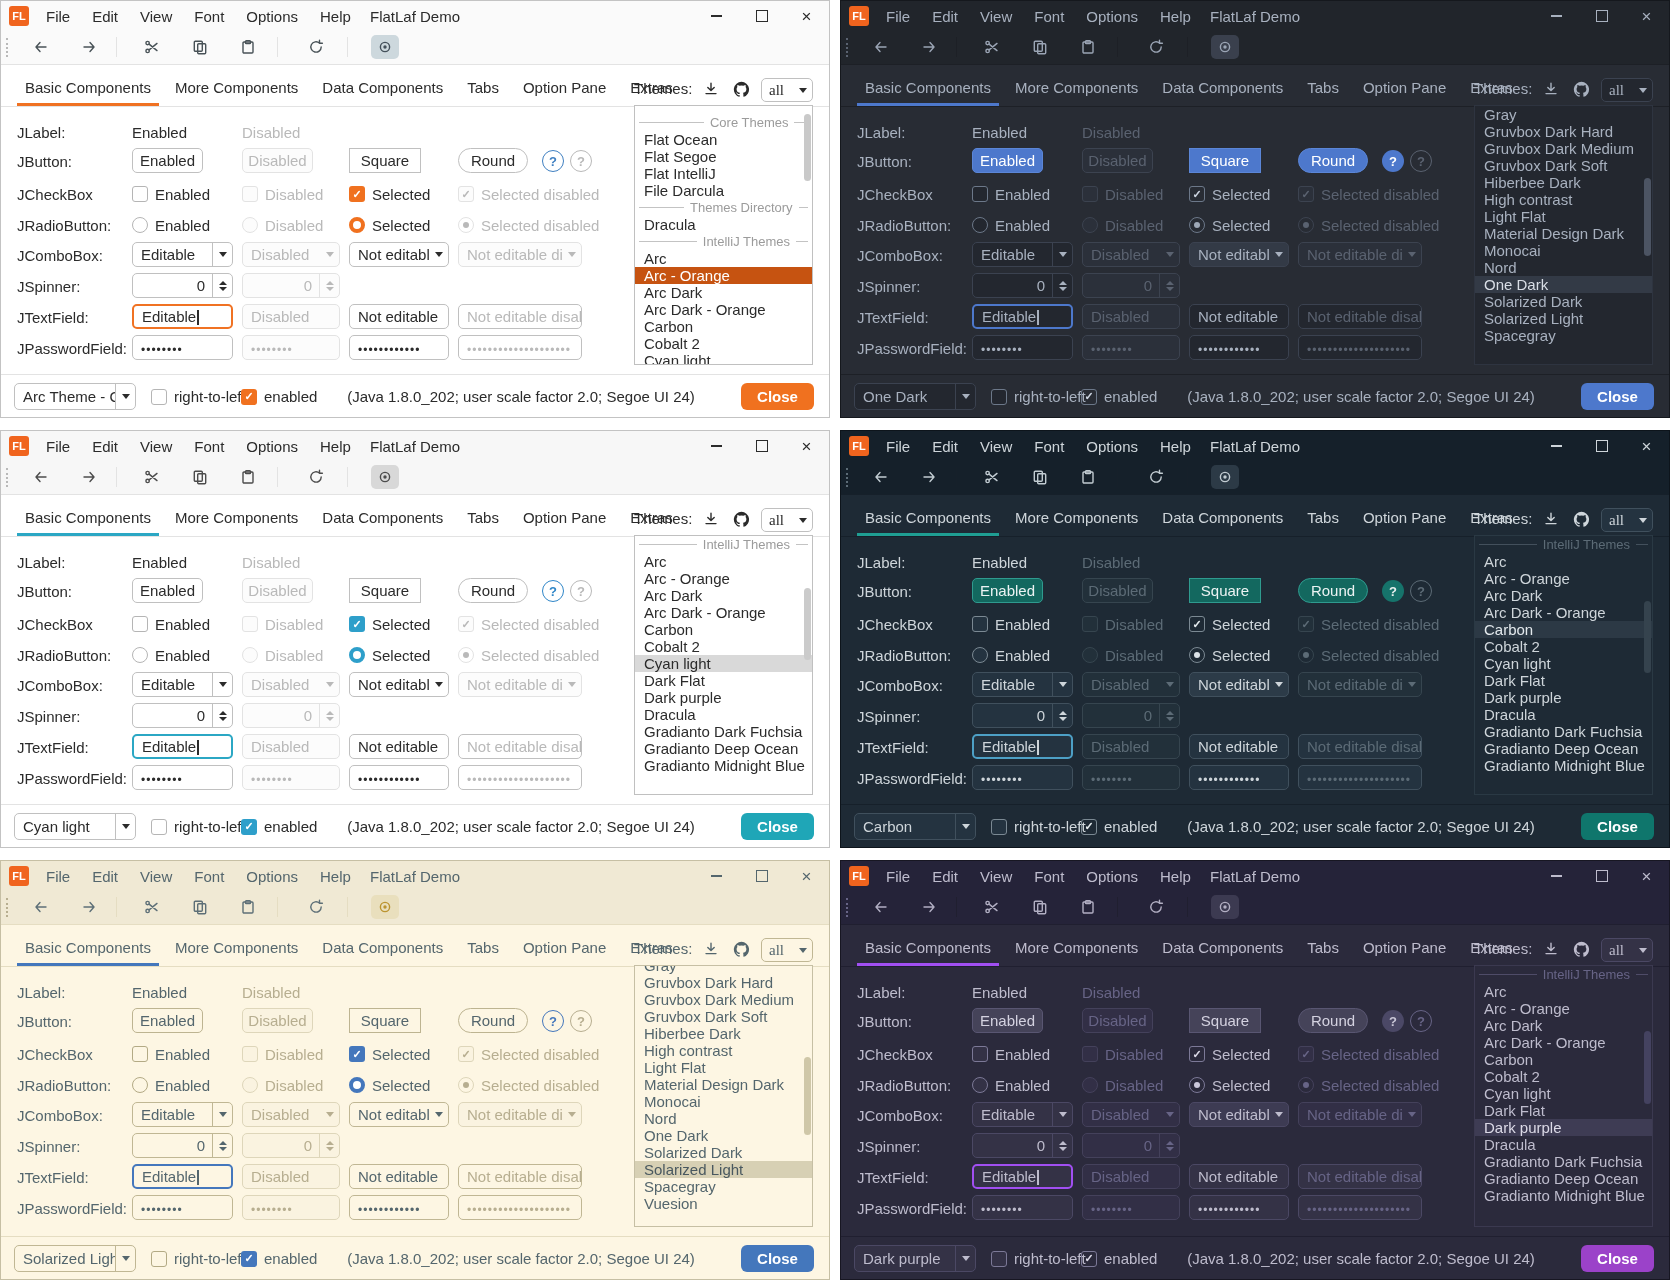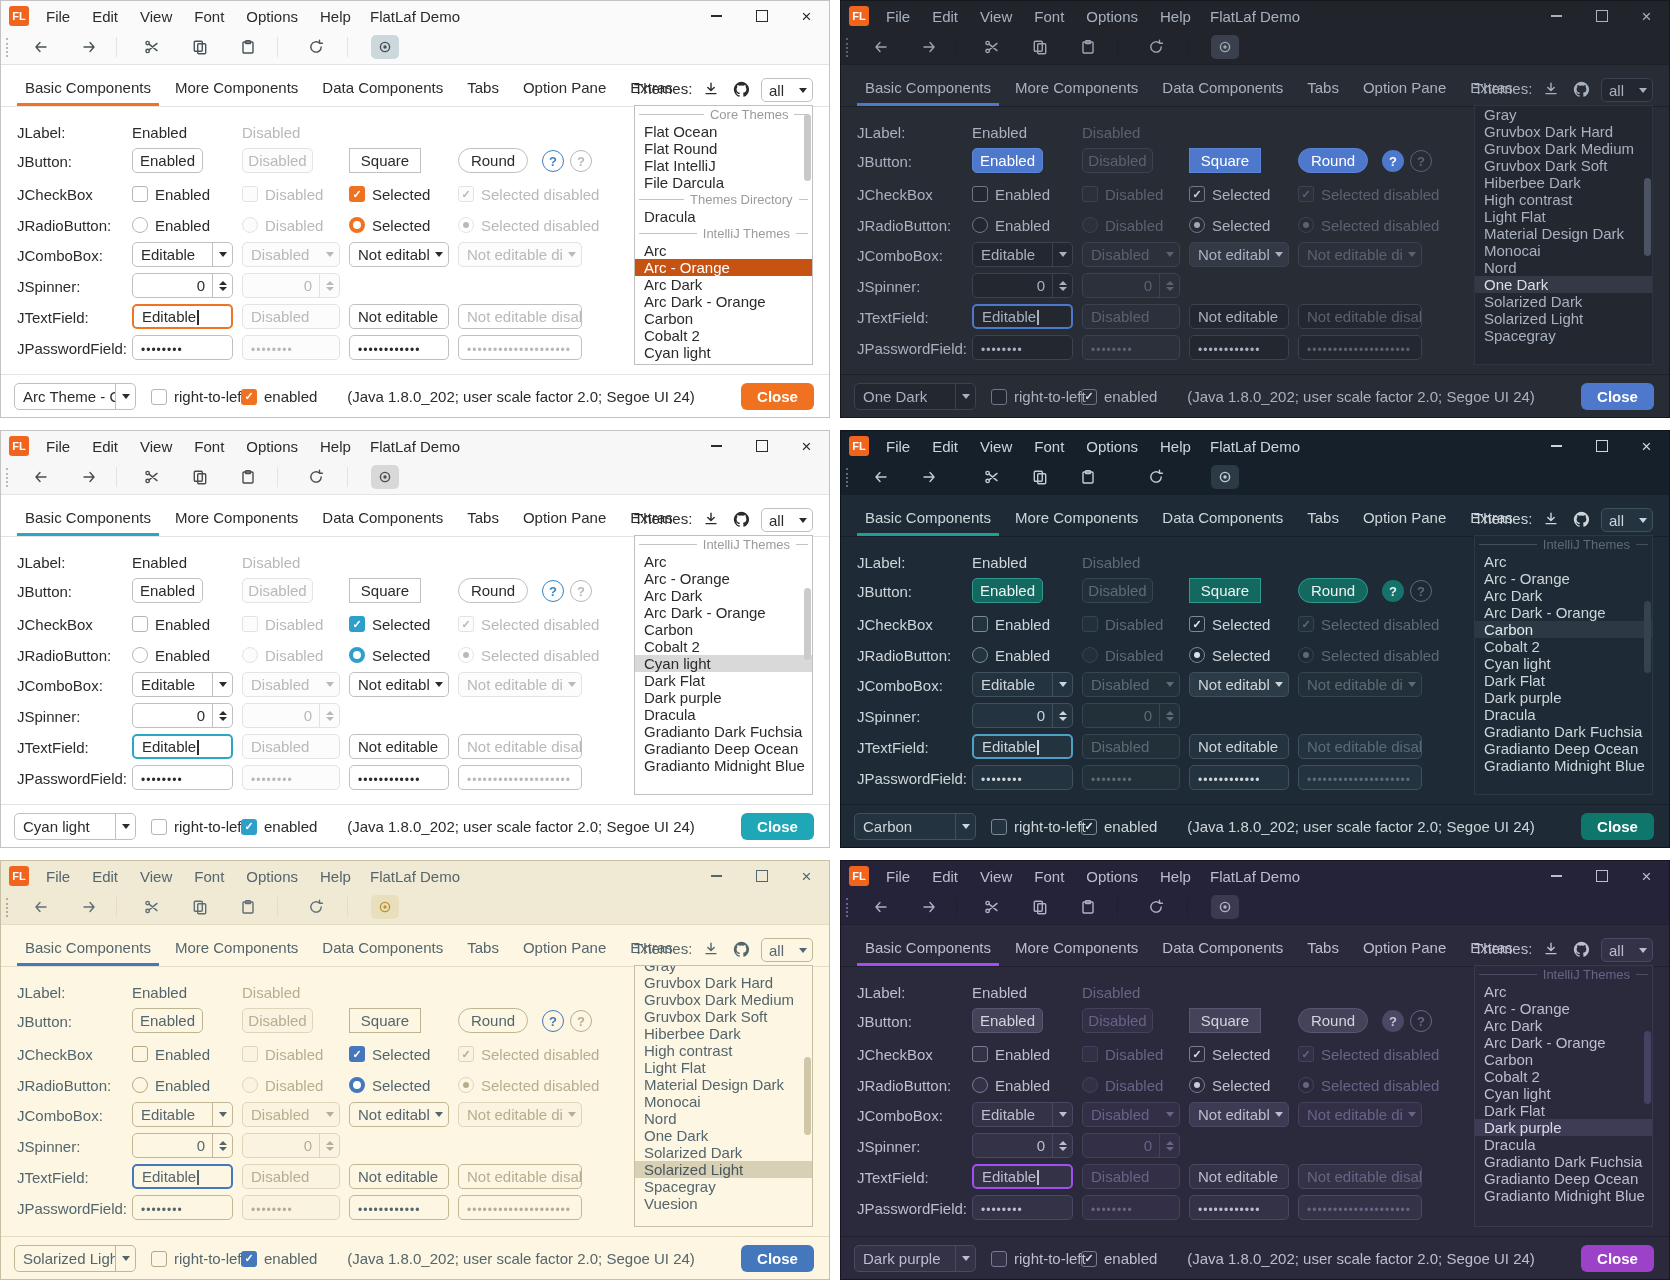--- a/index.html
+++ b/index.html
@@ -30,21 +30,21 @@
   
   .tabs{position:absolute;left:0;top:68px;right:0;height:37px;border-bottom:1px solid var(--line);display:flex;align-items:center;}
   .tab{position:relative;height:100%;display:flex;align-items:center;padding:0 12px;white-space:nowrap;}
   .tab:first-child{margin-left:12px;}
   .tab.sel::after{content:"";position:absolute;left:4px;right:4px;bottom:0;height:3px;background:var(--accent);}
   
   .thlabel{position:absolute;left:633px;top:72px;height:30px;display:flex;align-items:center;}
   .thico{position:absolute;top:76px;width:24px;height:24px;display:flex;align-items:center;justify-content:center;color:var(--fg);}
   .allcombo{position:absolute;left:760px;top:77px;width:52px;height:24px;border:1px solid var(--fieldborder);
     background:var(--fieldbg);border-radius:5px;display:flex;align-items:center;box-sizing:border-box;}
-  .allcombo .txt{flex:1;padding-left:7px;}
+  .allcombo .txt{flex:1;padding-left:7px;font-family:Liberation Serif, serif;}
   .tlist{position:absolute;left:633px;top:104px;width:179px;bottom:52px;background:var(--listbg);
     border:1px solid var(--listborder);box-sizing:border-box;overflow:hidden;}
   .titem{height:17px;line-height:17px;padding-left:9px;white-space:nowrap;overflow:hidden;}
   .titem.tsel{background:var(--selbg);color:var(--selfg);}
   .tsep2{height:17px;display:flex;align-items:center;color:var(--sepfg);font-size:13px;padding:0 4px;gap:6px;white-space:nowrap;}
   .tsep2 i{display:block;height:1px;background:var(--sepfg);opacity:.6;}
   .tsep2 .l1{flex:2.4;}
   .tsep2 .l2{flex:0.5;}
   .thumb{position:absolute;right:1px;width:7px;border-radius:4px;background:var(--thumb);}
   
@@ -198,28 +198,28 @@
           <path d="M8 .8a7.2 7.2 0 0 0-2.28 14.03c.36.07.49-.16.49-.35l-.01-1.24c-2 .44-2.42-.96-2.42-.96-.33-.83-.8-1.05-.8-1.05-.65-.45.05-.44.05-.44.72.05 1.1.74 1.1.74.64 1.1 1.68.78 2.09.6.07-.47.25-.78.46-.96-1.6-.18-3.28-.8-3.28-3.56 0-.79.28-1.43.74-1.93-.07-.18-.32-.92.07-1.9 0 0 .6-.2 1.98.73a6.87 6.87 0 0 1 3.6 0c1.37-.94 1.97-.74 1.97-.74.4 1 .15 1.73.07 1.91.46.5.74 1.14.74 1.93 0 2.77-1.69 3.38-3.3 3.55.26.23.49.66.49 1.33l-.01 1.97c0 .2.13.42.5.35A7.2 7.2 0 0 0 8 .8z"></path>
         </svg>
       </span>
       <span class="allcombo">
         <span class="txt">all</span>
         <span class="arr">
           <span class="tri"></span>
         </span>
       </span>
       <div class="tlist">
-        <div style="margin-top:0px">
+        <div style="margin-top:8px">
           <div class="tsep2">
             <i class="l1"></i>
             <span>Core Themes</span>
             <i class="l2"></i>
           </div>
           <div class="titem">Flat Ocean</div>
-          <div class="titem">Flat Round</div>
+          <div class="titem">Flat Segoe</div>
           <div class="titem">Flat IntelliJ</div>
           <div class="titem">File Darcula</div>
           <div class="tsep2">
             <i class="l1"></i>
             <span>Themes Directory</span>
             <i class="l2"></i>
           </div>
           <div class="titem">Dracula</div>
           <div class="tsep2">
             <i class="l1"></i>

